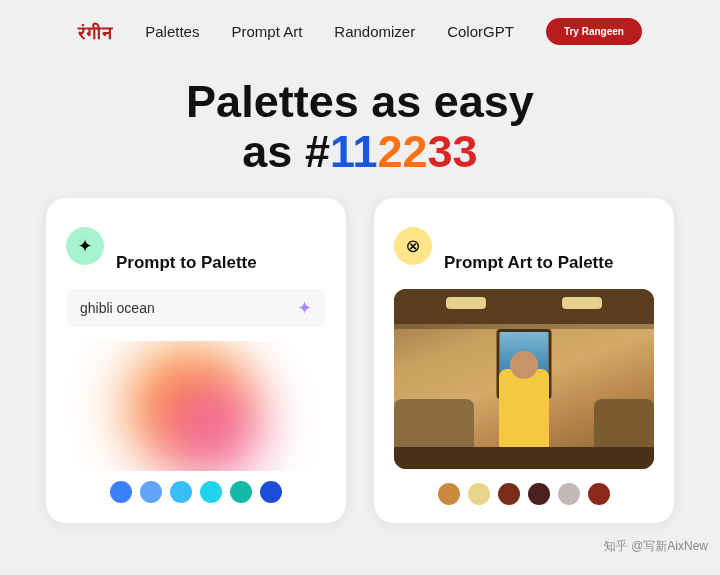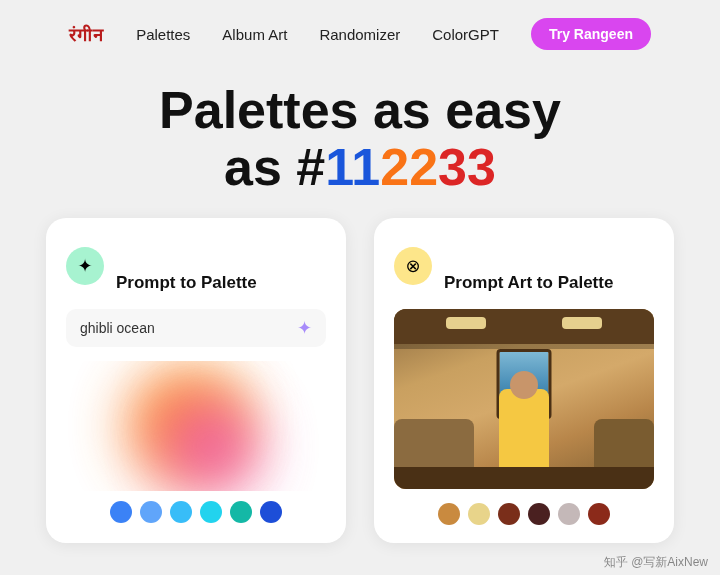--- a/index.html
+++ b/index.html
@@ -26,37 +26,37 @@
       color: #b91c1c;
       letter-spacing: 1px;
     }
     .nav-link {
       font-size: 15px;
       color: #222;
       text-decoration: none;
       font-weight: 500;
     }
     .nav-btn {
-      background: #d946ef;
+      background: #b91c1c;
       color: #fff;
       border: none;
       border-radius: 20px;
       padding: 8px 18px;
-      font-size: 14px;
+      font-size: 10px;
       font-weight: 600;
       cursor: pointer;
     }
 
     
     .hero {
       text-align: center;
       padding: 18px 0 22px;
     }
     .hero h1 {
-      font-size: 52px;
+      font-size: 45px;
       font-weight: 900;
       color: #111;
       line-height: 1.1;
     }
     .hero h1 .c1 { color: #1a56db; }
     .hero h1 .c2 { color: #1a56db; }
     .hero h1 .c3 { color: #f97316; }
     .hero h1 .c4 { color: #f97316; }
     .hero h1 .c5 { color: #dc2626; }
     .hero h1 .c6 { color: #dc2626; }
@@ -252,34 +252,34 @@
       top: 8px; right: 20%;
       width: 40px; height: 12px;
       background: #f5e09a;
       border-radius: 4px;
       opacity: 0.9;
     }
 
     
     .watermark {
       position: absolute;
-      bottom: 4px;
+      bottom: 20px;
       right: 12px;
       font-size: 12px;
       color: rgba(0,0,0,0.45);
       font-weight: 500;
     }
   </style>
 </head>
 <body>
 
 <nav>
   <span class="nav-logo">रंगीन</span>
   <a class="nav-link">Palettes</a>
-  <a class="nav-link">Album Art</a>
+  <a class="nav-link">Prompt Art</a>
   <a class="nav-link">Randomizer</a>
   <a class="nav-link">ColorGPT</a>
   <button class="nav-btn">Try Rangeen</button>
 </nav>
 
 <div class="hero">
   <h1>
     <span>Palettes as easy</span><br>
     <span>as #</span><span class="c1">1</span><span class="c2">1</span><span class="c3">2</span><span class="c4">2</span><span class="c5">3</span><span class="c6">3</span>
   </h1>

